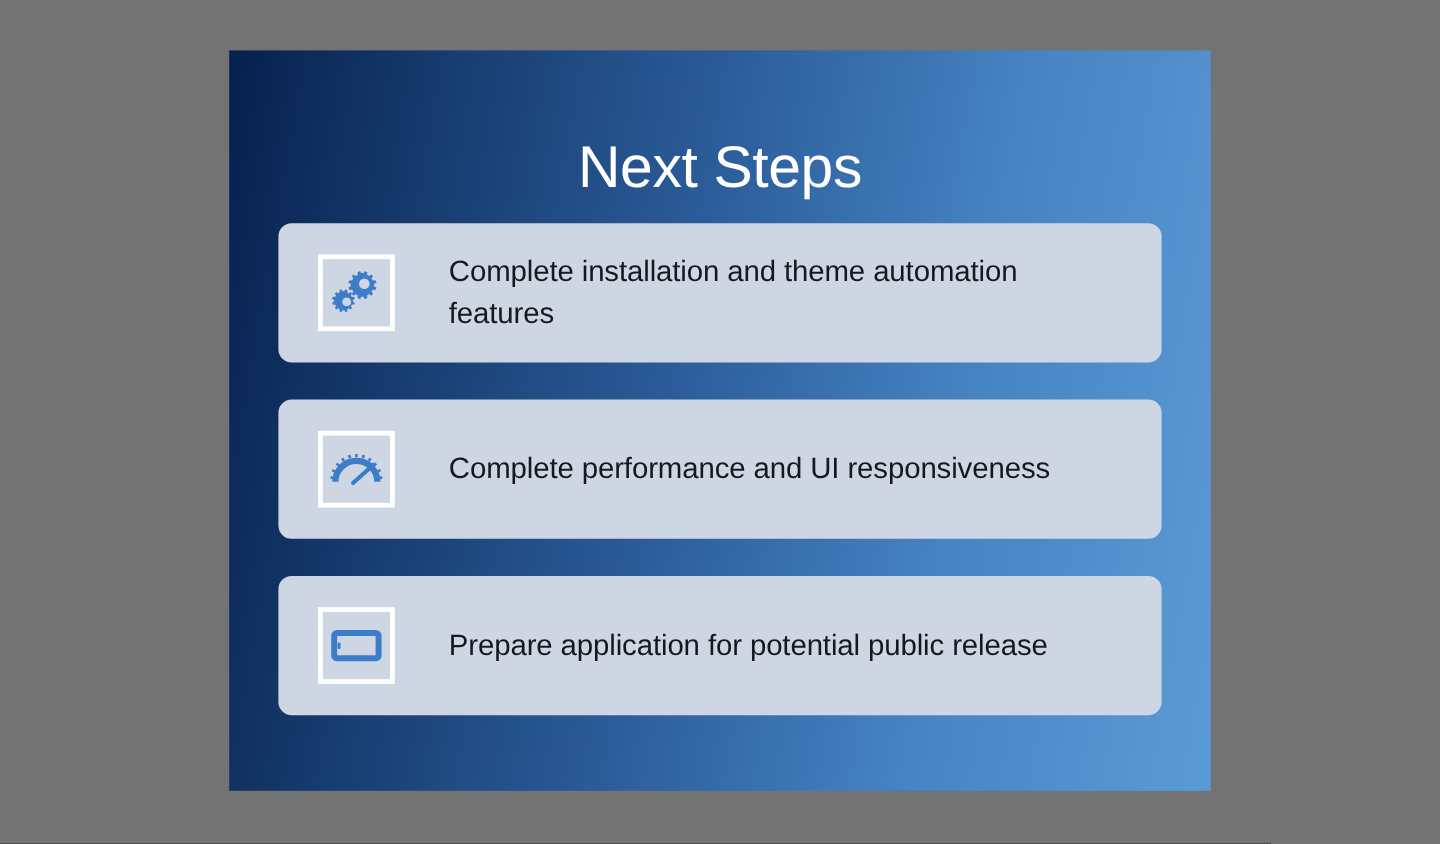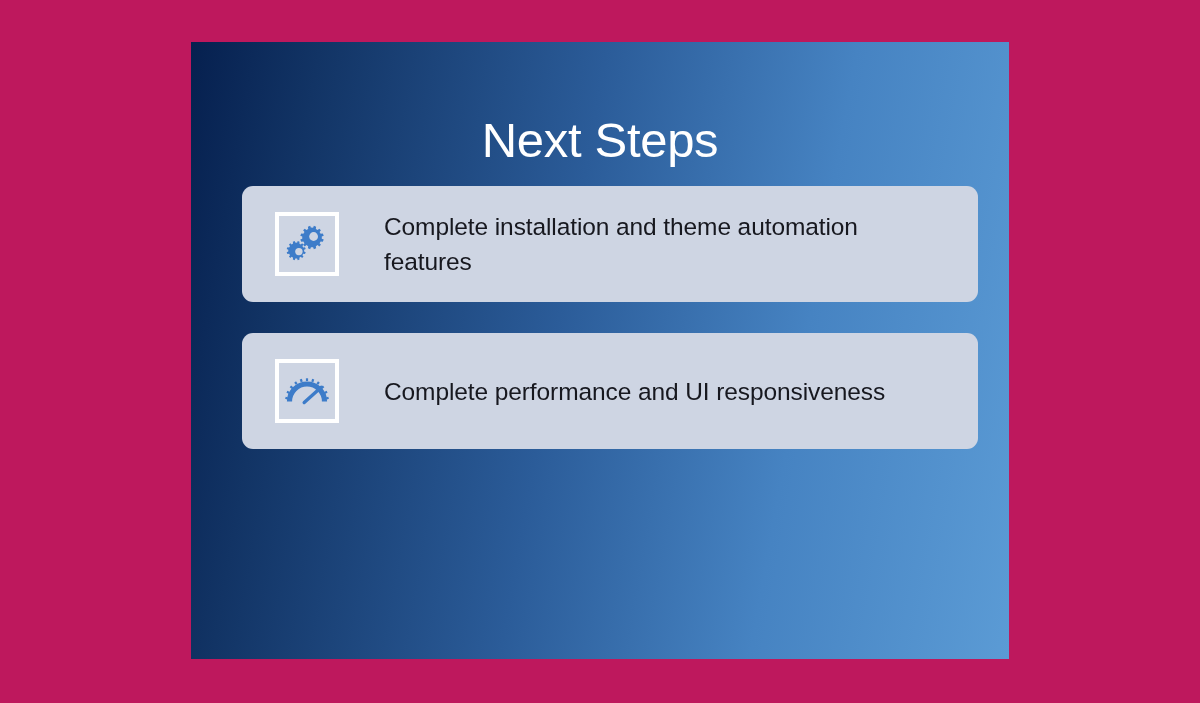--- a/index.html
+++ b/index.html
@@ -11,21 +11,21 @@
     width: 1200px;
     height: 703px;
     overflow: hidden;
     font-family: "Liberation Sans", sans-serif;
   }
 
   .stage {
     position: relative;
     width: 1200px;
     height: 703px;
-    background: #be185d;
+    background: #737373;
   }
 
   
   .slide {
     position: absolute;
     left: 191px;
     top: 42px;
     width: 818px;
     height: 617px;
     background: linear-gradient(100deg,
@@ -49,21 +49,21 @@
     font-weight: 400;
     letter-spacing: -0.3px;
     line-height: 1;
     font-family: "Liberation Sans", sans-serif;
     white-space: nowrap;
   }
 
   
   .cards {
     position: absolute;
-    left: 51px;
+    left: 41px;
     top: 144px;
     width: 736px;
   }
 
   .card {
     position: relative;
     width: 736px;
     height: 116px;
     background: #ced5e3;
     border-radius: 11px;
@@ -159,16 +159,25 @@
                 <path d="M42.0 30.6 L44.6 29.8"></path>
               </g>
 
               <path d="M20.2 34.5 L37.2 19.3" stroke-width="3.4" stroke-linecap="round"></path>
             </g>
           </svg>
         </div>
         <div class="card-text">Complete performance and UI responsiveness</div>
       </div>
 
+      <div class="card">
+        <div class="icon-frame">
+          <svg width="46" height="46" viewBox="0 0 46 46" aria-hidden="true">
+            <rect x="4.5" y="12.5" width="37" height="21" rx="2.2" ry="2.2" fill="none" stroke="#3d7cc9" stroke-width="5"></rect>
+            <rect x="7.4" y="20.4" width="2.4" height="5.6" rx="1.2" ry="1.2" fill="#3d7cc9"></rect>
+          </svg>
+        </div>
+        <div class="card-text">Prepare application for potential public release</div>
+      </div>
 
     </div>
   </div>
 </div>
 
 </body></html>

